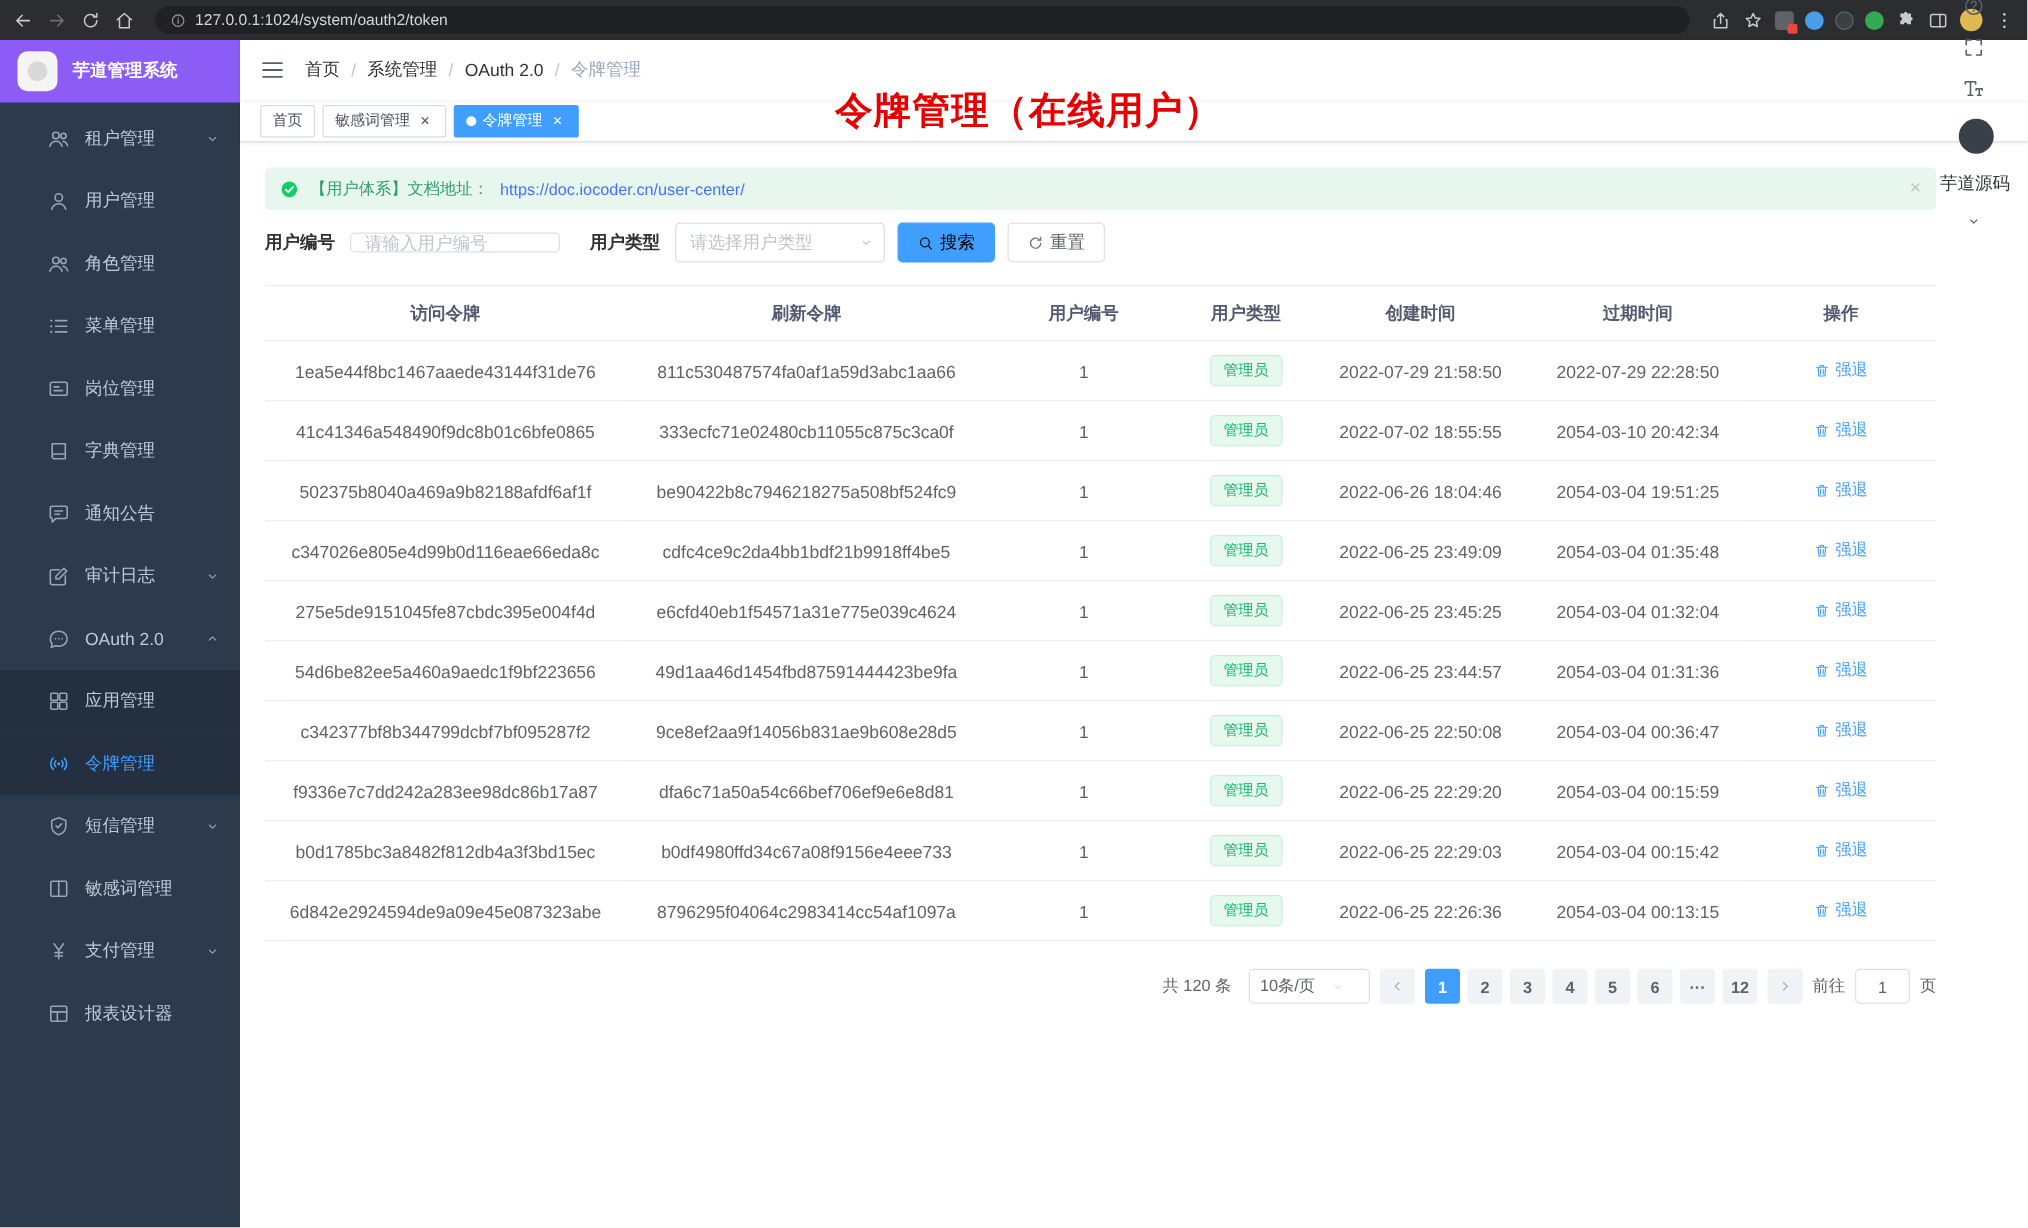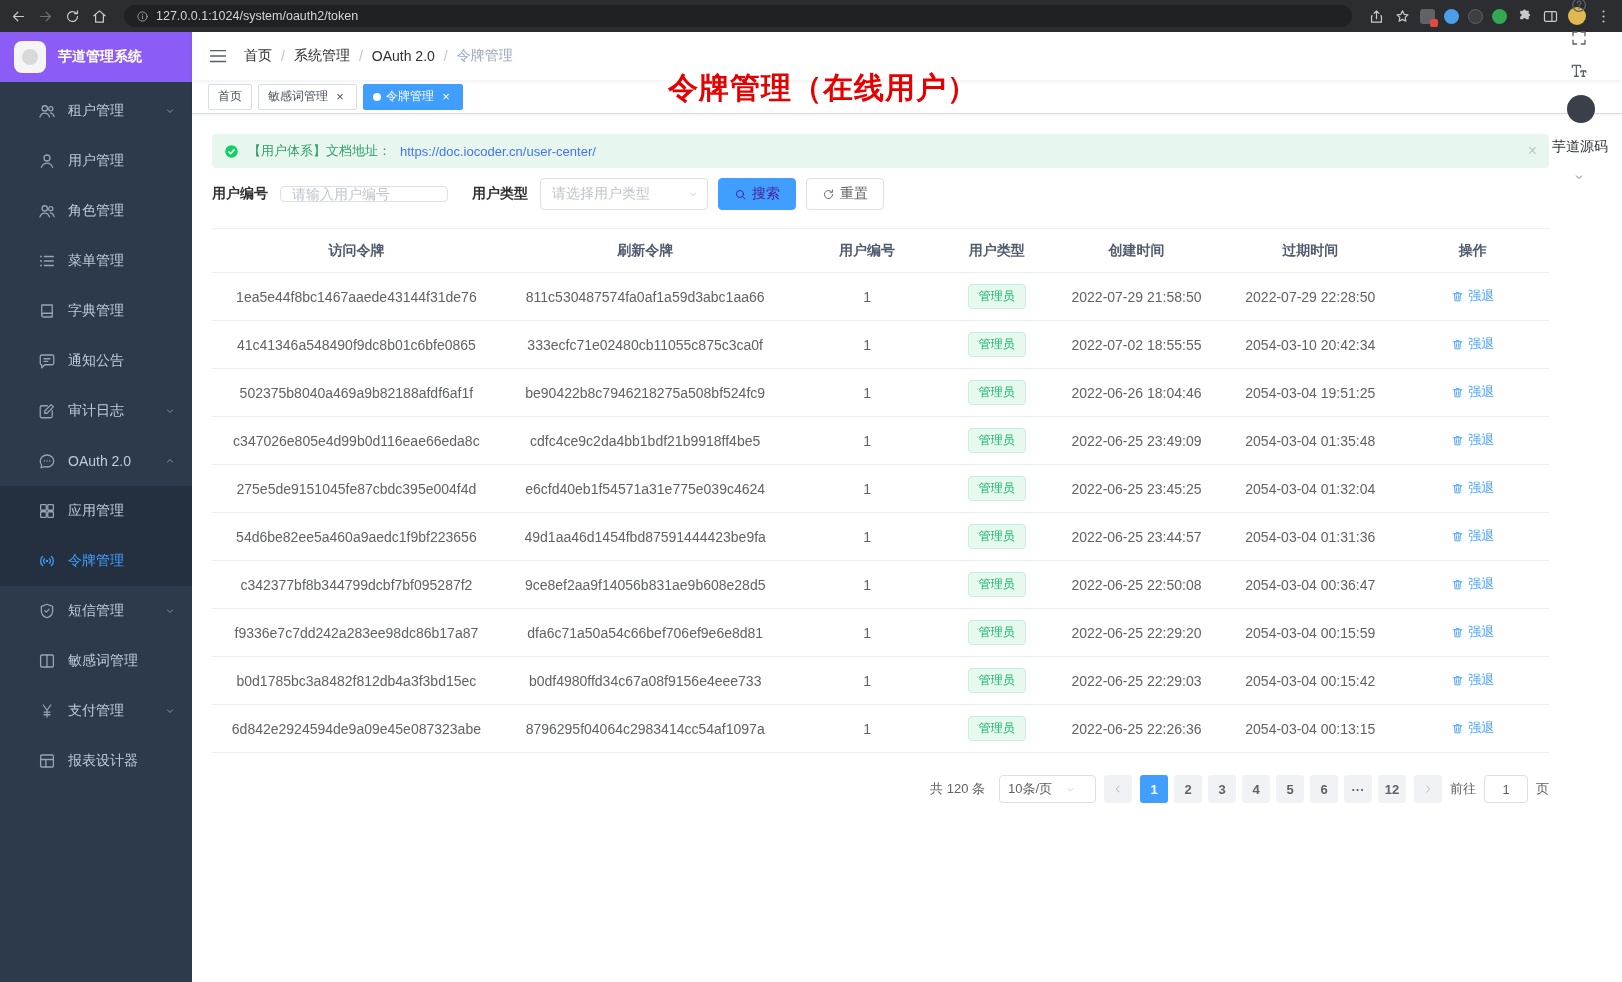--- a/index.html
+++ b/index.html
@@ -73,21 +73,21 @@
 
   .filters { margin-top:10px; display:flex; align-items:center; }
   .f-label { font-weight:700; color:#303133; margin-right:12px; white-space:nowrap; }
   .f-input { width:168px; height:16px; border:1px solid #dcdfe6; border-radius:4px; padding:0 11px; font-size:14px; color:#606266; outline:none; font-family:inherit; }
   .f-input::placeholder { color:#bfc4cc; }
   .select { width:168px; height:32px; border:1px solid #dcdfe6; border-radius:4px; display:flex; align-items:center; padding:0 8px 0 11px; cursor:pointer; background:#fff; }
   .select .ph { color:#bfc4cc; font-size:14px; flex:1; white-space:nowrap; overflow:hidden; }
   .select .caret { width:12px; height:12px; color:#c0c4cc; }
   .gap24 { width:24px; flex:none; } .gap10 { width:10px; flex:none; }
   .btn { height:32px; border-radius:4px; border:1px solid #dcdfe6; background:#fff; color:#606266; font-size:14px; display:inline-flex; align-items:center; gap:5px; padding:0 15px; cursor:pointer; font-family:inherit; white-space:nowrap; }
-  .btn.primary { background:#409eff; border-color:#409eff; color:#4c1d95; }
+  .btn.primary { background:#409eff; border-color:#409eff; color:#000000; }
   .btn .icon { width:13px; height:13px; }
 
   .data-table { width:100%; border-collapse:collapse; table-layout:fixed; margin-top:18px; }
   .data-table th { height:44px; font-size:14px; font-weight:700; color:#515a6e; text-align:center; border-top:1px solid #ebeef5; border-bottom:1px solid #ebeef5; }
   .data-table td { height:48px; font-size:14px; color:#606266; text-align:center; border-bottom:1px solid #ebeef5; white-space:nowrap; overflow:hidden; }
   .data-table th:nth-child(1), .data-table td:nth-child(1) { width:21.6%; }
   .data-table th:nth-child(2), .data-table td:nth-child(2) { width:21.6%; }
   .data-table th:nth-child(3), .data-table td:nth-child(3) { width:11.6%; }
   .data-table th:nth-child(4), .data-table td:nth-child(4) { width:7.8%; }
   .data-table th:nth-child(5), .data-table td:nth-child(5) { width:13.1%; }
@@ -232,20 +232,29 @@
             <circle cx="4" cy="6" r="1.2" fill="currentColor" stroke="none"></circle>
             <circle cx="4" cy="12" r="1.2" fill="currentColor" stroke="none"></circle>
             <circle cx="4" cy="18" r="1.2" fill="currentColor" stroke="none"></circle>
           </svg>
         </span>
         <span class="menu-label">菜单管理</span>
       </div>
       <div class="menu-item">
         <span class="icon">
           <svg viewBox="0 0 24 24">
+            <rect x="3" y="5" width="18" height="14" rx="2"></rect>
+            <path d="M7 10h5M7 14h9"></path>
+          </svg>
+        </span>
+        <span class="menu-label">岗位管理</span>
+      </div>
+      <div class="menu-item">
+        <span class="icon">
+          <svg viewBox="0 0 24 24">
             <path d="M5 4h14v16H7.5A2.5 2.5 0 0 1 5 17.5z"></path>
             <path d="M5 17.5A2.5 2.5 0 0 1 7.5 15H19"></path>
           </svg>
         </span>
         <span class="menu-label">字典管理</span>
       </div>
       <div class="menu-item">
         <span class="icon">
           <svg viewBox="0 0 24 24">
             <path d="M3 6a2 2 0 0 1 2-2h14a2 2 0 0 1 2 2v9a2 2 0 0 1-2 2H9l-4 4v-4a2 2 0 0 1-2-2z"></path>

